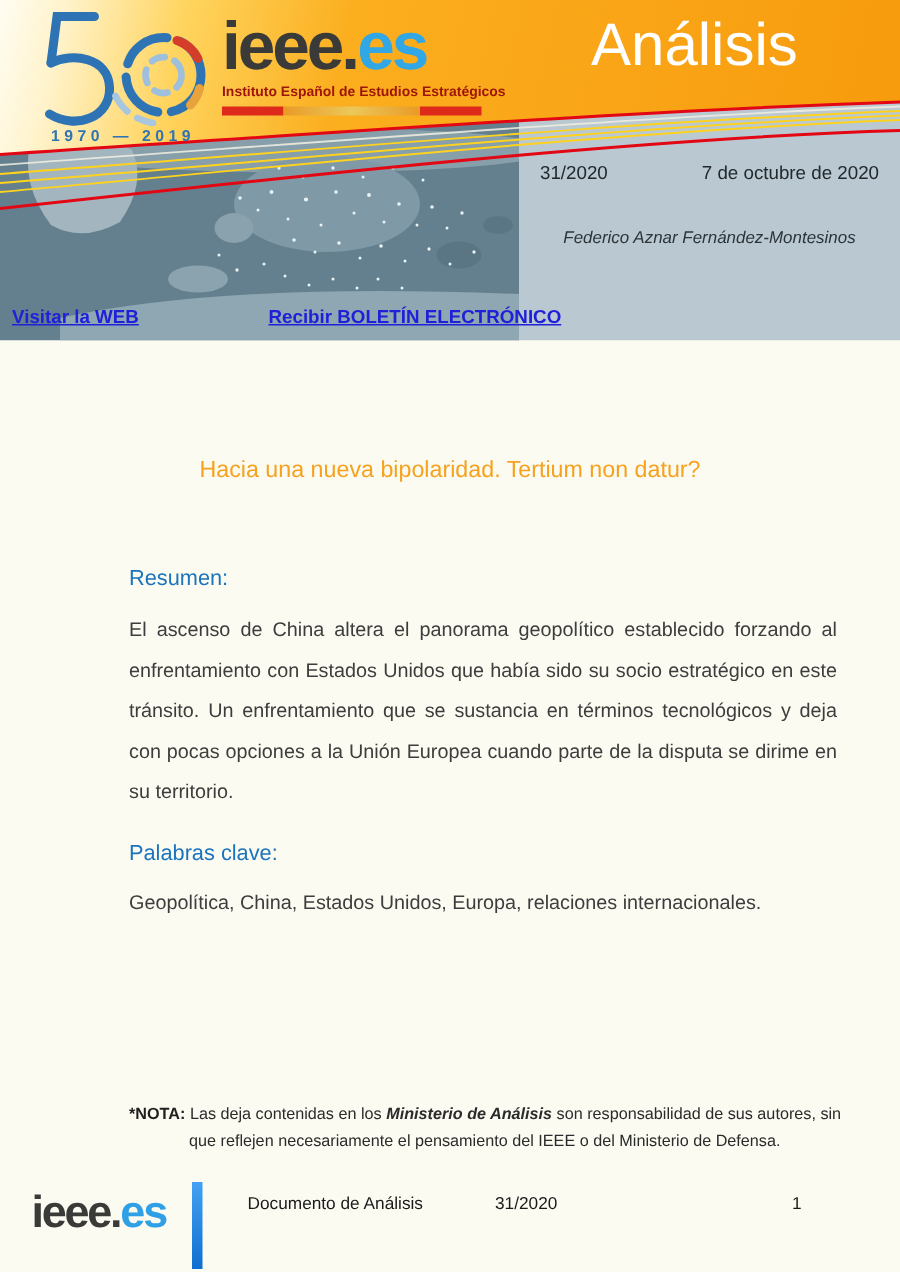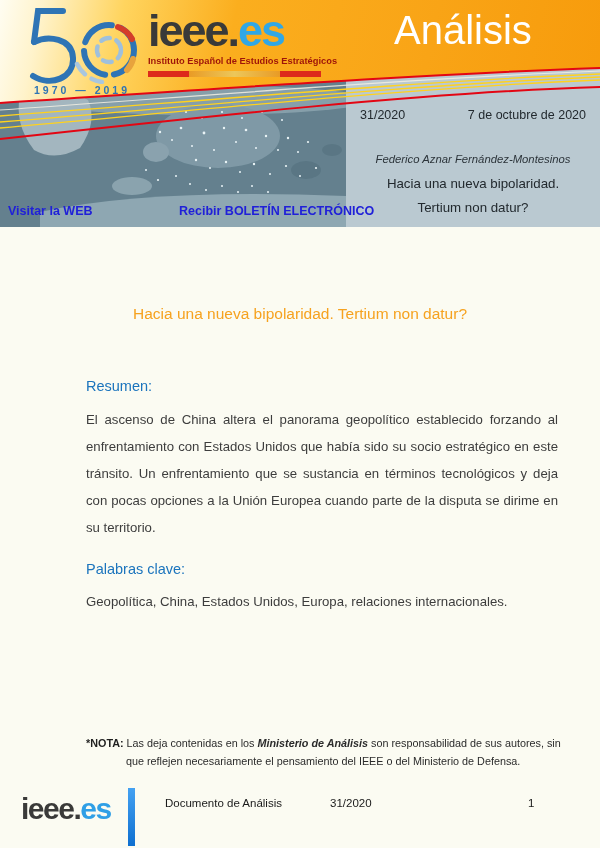--- a/index.html
+++ b/index.html
@@ -17,21 +17,21 @@
   .header-logo .wordmark{font-size:45px;font-weight:bold;letter-spacing:-2px;line-height:42px;}
   .wordmark .ieee{color:#3a3a39;}
   .wordmark .es{color:#31a7e5;}
   .header-logo .institute{margin-top:4px;font-size:9.3px;font-weight:bold;color:#9e1409;letter-spacing:0;white-space:nowrap;}
   .flagbar{margin-top:5px;height:6px;width:173px;display:flex;}
   .flagbar .r{width:41px;background:#dd2a1b;}
   .flagbar .m{flex:1;background:linear-gradient(90deg,#e99b25,#ecc75a 50%,#e99b25);}
   .doc-type{position:absolute;top:8px;left:394px;color:#fff;}
   .doc-type .kicker{font-size:19px;line-height:24px;}
   .doc-type .kind{font-size:40px;line-height:44px;letter-spacing:0;}
-  a.banner-link{position:absolute;top:204px;font-size:12.5px;font-weight:bold;color:#2020d8;cursor:pointer;white-space:nowrap;}
+  a.banner-link{position:absolute;top:204px;font-size:12.5px;font-weight:bold;color:#2020d8;text-decoration:underline;cursor:pointer;white-space:nowrap;}
   .link-web{left:8px;}
   .link-bulletin{left:179px;}
   .b-issue-row{position:absolute;top:108px;left:360px;width:226px;display:flex;justify-content:space-between;font-size:12.5px;color:#22292e;}
   .b-author{position:absolute;top:153px;left:346px;width:254px;text-align:center;font-style:italic;font-size:11.3px;color:#2c343a;}
   .b-title{position:absolute;top:172px;left:346px;width:254px;text-align:center;font-size:13.3px;line-height:24px;color:#22292e;}
   
   .doc-title{position:absolute;top:305px;left:0;width:600px;text-align:center;font-size:15.5px;font-weight:400;color:#f6a21f;margin:0;}
   .sec-heading{position:absolute;left:86px;font-size:14.5px;font-weight:400;color:#1b74bd;margin:0;}
   .h-resumen{top:378px;}
   .h-keywords{top:561px;}
@@ -168,24 +168,20 @@
     </div>
 
     <a class="banner-link link-web">Visitar la WEB</a>
     <a class="banner-link link-bulletin">Recibir BOLETÍN ELECTRÓNICO</a>
 
     <div class="b-issue-row">
       <span>31/2020</span>
       <span>7 de octubre de 2020</span>
     </div>
     <div class="b-author">Federico Aznar Fernández-Montesinos</div>
-    <div class="b-title">
-      <div>Hacia una nueva bipolaridad.</div>
-      <div>Tertium non datur?</div>
-    </div>
   </header>
 
   <main>
     <h1 class="doc-title">Hacia una nueva bipolaridad. Tertium non datur?</h1>
 
     <h2 class="sec-heading h-resumen">Resumen:</h2>
     <p class="abstract">El ascenso de China altera el panorama geopolítico establecido forzando al enfrentamiento con Estados Unidos que había sido su socio estratégico en este tránsito. Un enfrentamiento que se sustancia en términos tecnológicos y deja con pocas opciones a la Unión Europea cuando parte de la disputa se dirime en su territorio.</p>
 
     <h2 class="sec-heading h-keywords">Palabras clave:</h2>
     <p class="keywords">Geopolítica, China, Estados Unidos, Europa, relaciones internacionales.</p>

